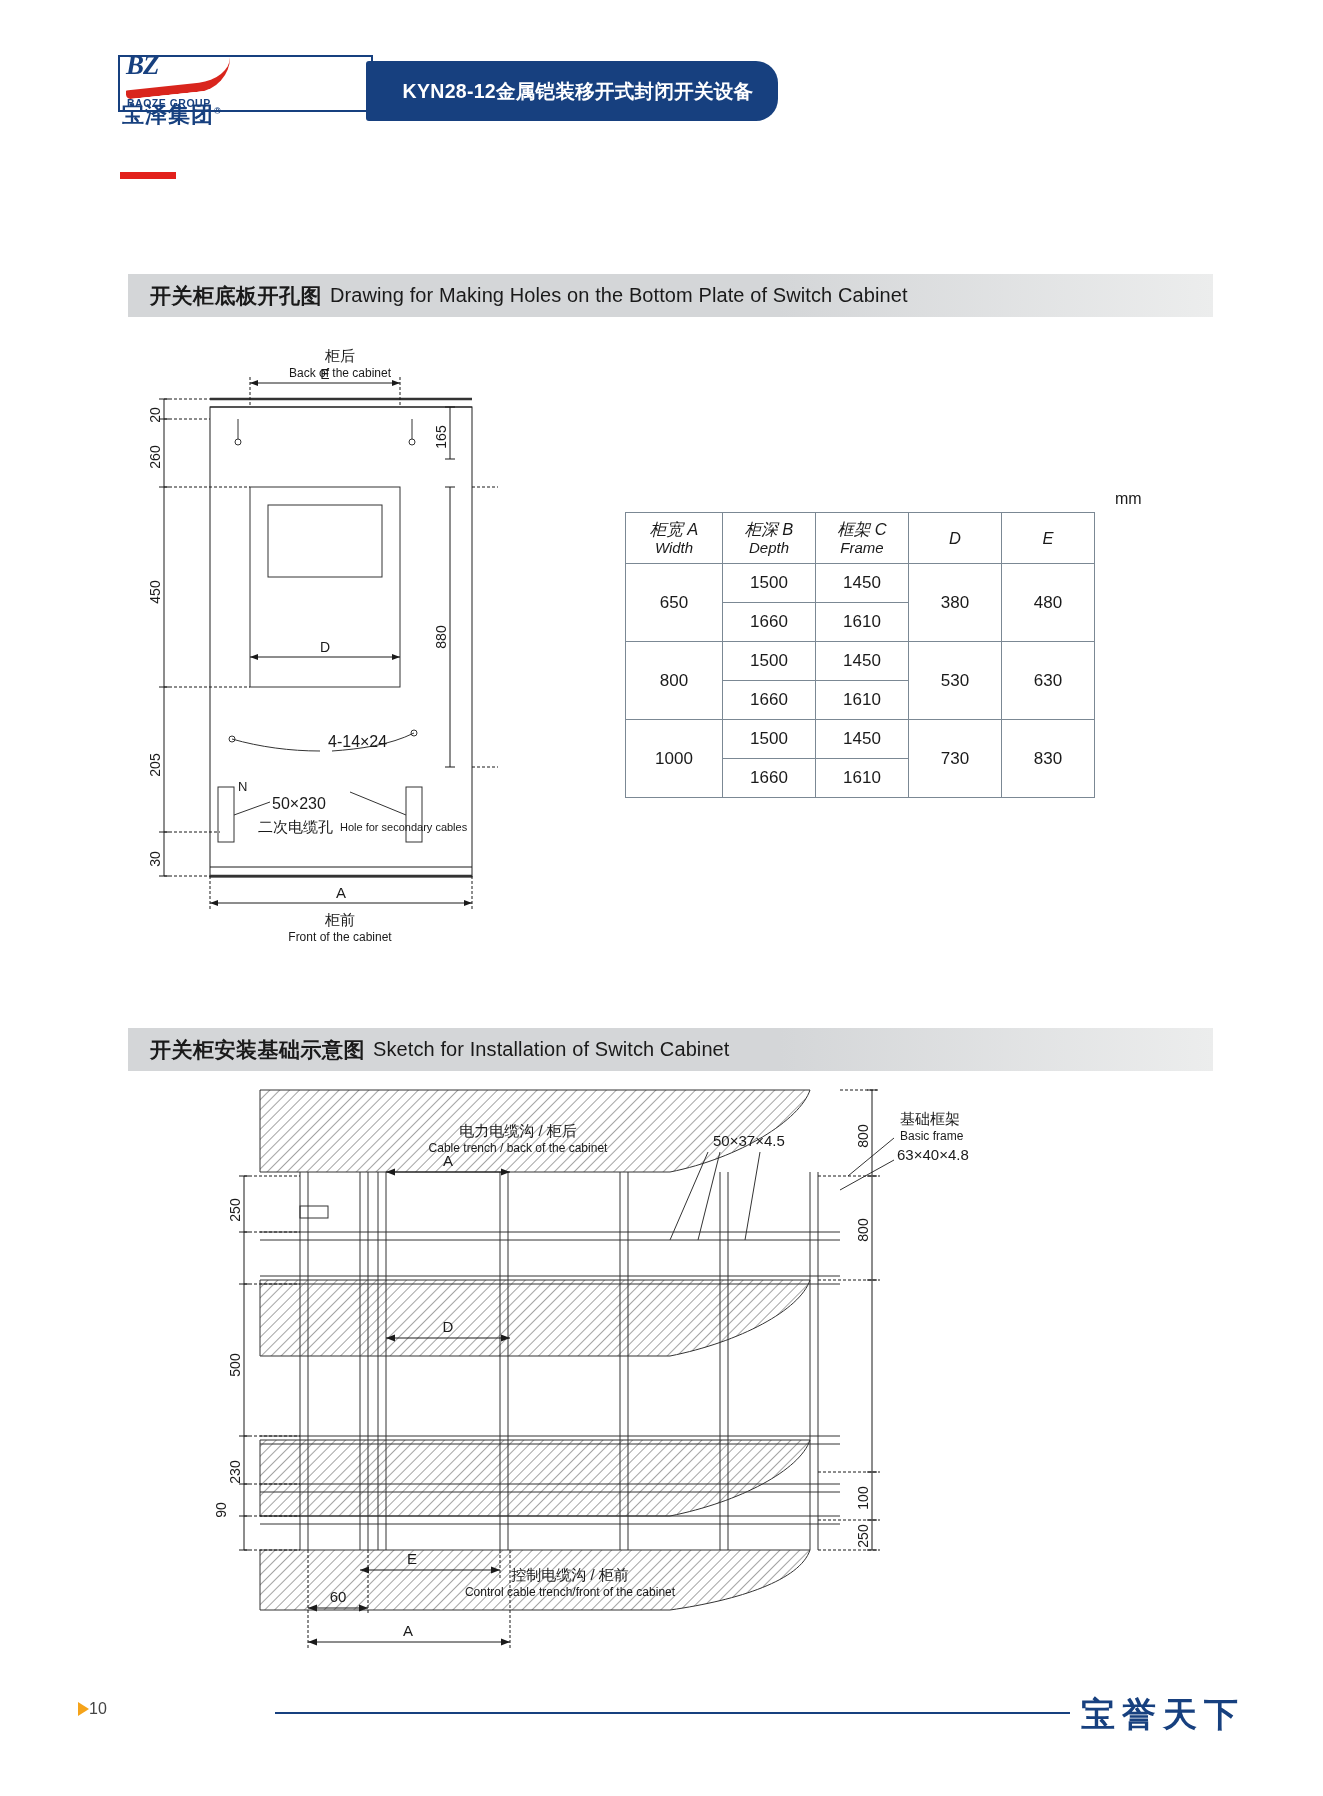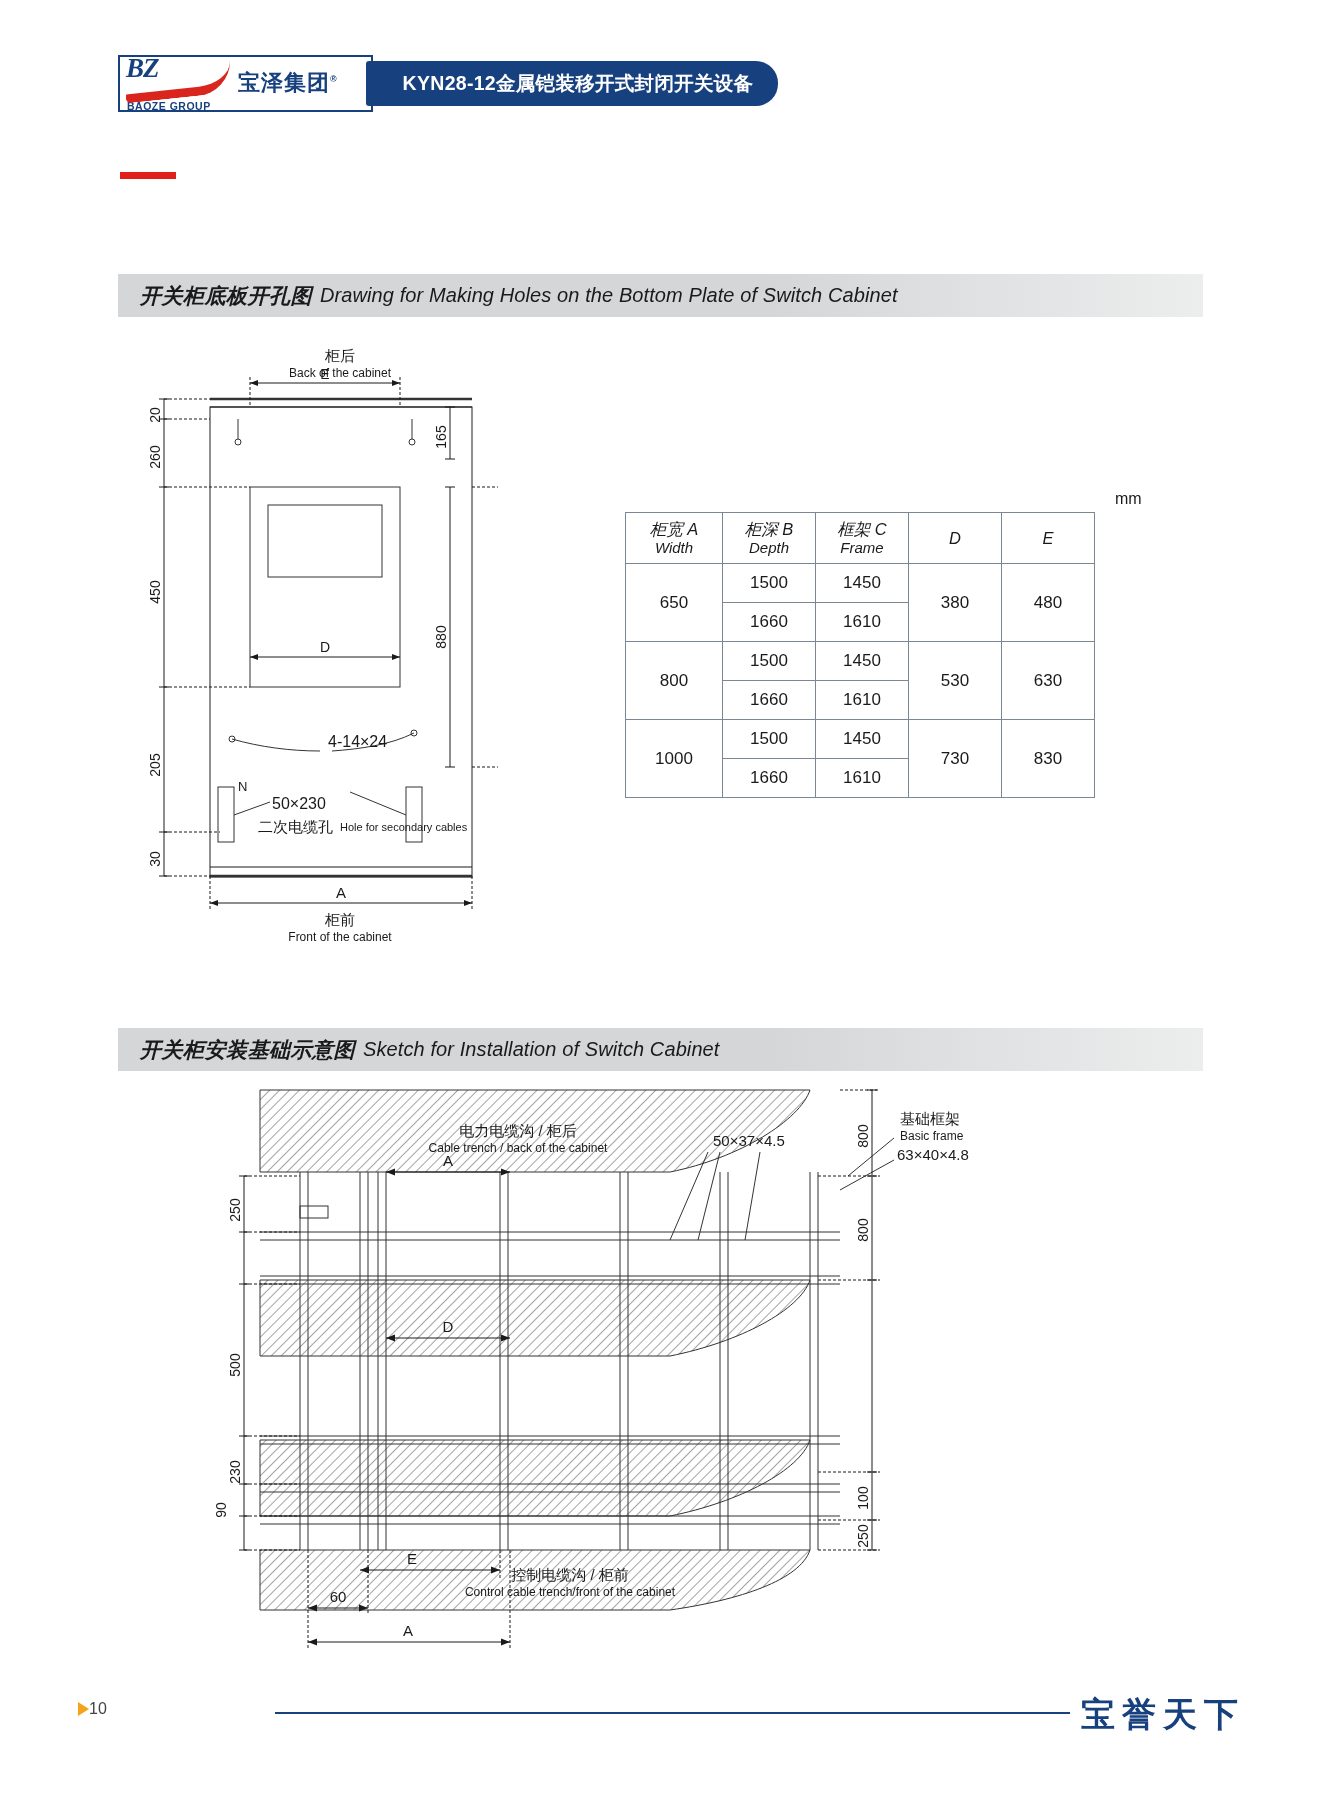--- a/index.html
+++ b/index.html
@@ -11,21 +11,21 @@
     position:relative;
     overflow:hidden;
   }
   .page { position:absolute; inset:0; }
 
   
   .header { position:absolute; left:118px; top:55px; width:660px; height:57px; }
   .logo-box {
     position:absolute; left:0; top:0; width:255px; height:57px;
     border:2px solid #17407f; background:#fff; box-sizing:border-box;
-    display:flex; align-items:center;
+    display:flex; flex-direction:column;
   }
   .logo-mark {
     position:relative; width:112px; height:46px; margin-left:4px;
     display:flex; flex-direction:column; justify-content:center;
   }
   .logo-mark .bz {
     font-family:"Liberation Serif", serif;
     font-style:italic; font-weight:bold; font-size:27px;
     color:#17407f; letter-spacing:-1px; line-height:1;
     position:relative; z-index:2;
@@ -42,41 +42,41 @@
     font-size:10.5px; color:#17407f; font-weight:bold;
     letter-spacing:0.5px; margin-top:18px; padding-left:3px;
   }
   .logo-text { margin-left:2px; }
   .logo-text .cn {
     font-size:22px; font-weight:bold; color:#17407f; letter-spacing:1px;
     line-height:1.1;
   }
   .logo-text .reg { font-size:9px; vertical-align:super; }
   .title-banner {
-    position:absolute; left:248px; top:6px; width:412px; height:45px;
+    position:absolute; left:248px; top:6px; width:412px; height:60px;
     background:#17407f;
     border-radius:3px 22px 22px 3px;
     display:flex; align-items:center; justify-content:center;
     color:#ffffff; font-size:19.5px; font-weight:bold;
     letter-spacing:0.3px;
     box-sizing:border-box; padding-left:12px;
   }
 
   
   .redbar { position:absolute; left:120px; top:172px; width:56px; height:7px; background:#e2201b; }
   .h1 {
     position:absolute; left:118px; top:204px;
     font-size:35px; font-weight:bold; letter-spacing:0.5px;
     white-space:nowrap;
   }
 
   .subbar {
-    position:absolute; left:118px; width:1085px; height:43px;
+    position:absolute; left:128px; width:1085px; height:43px;
     background:linear-gradient(to right,#d4d6d8 0%, #d4d6d8 60%, #eceded 100%);
-    display:flex; align-items:center;font-style:italic;
+    display:flex; align-items:center;
   }
   .subbar .cn {
     font-size:21px; font-weight:bold; color:#1a1a1a; margin-left:22px;
     letter-spacing:0.5px;
   }
   .subbar .en {
     font-size:20px; color:#1a1a1a; margin-left:8px; letter-spacing:0.1px;
   }
   #subbar1 { top:274px; }
   #subbar2 { top:1028px; }

